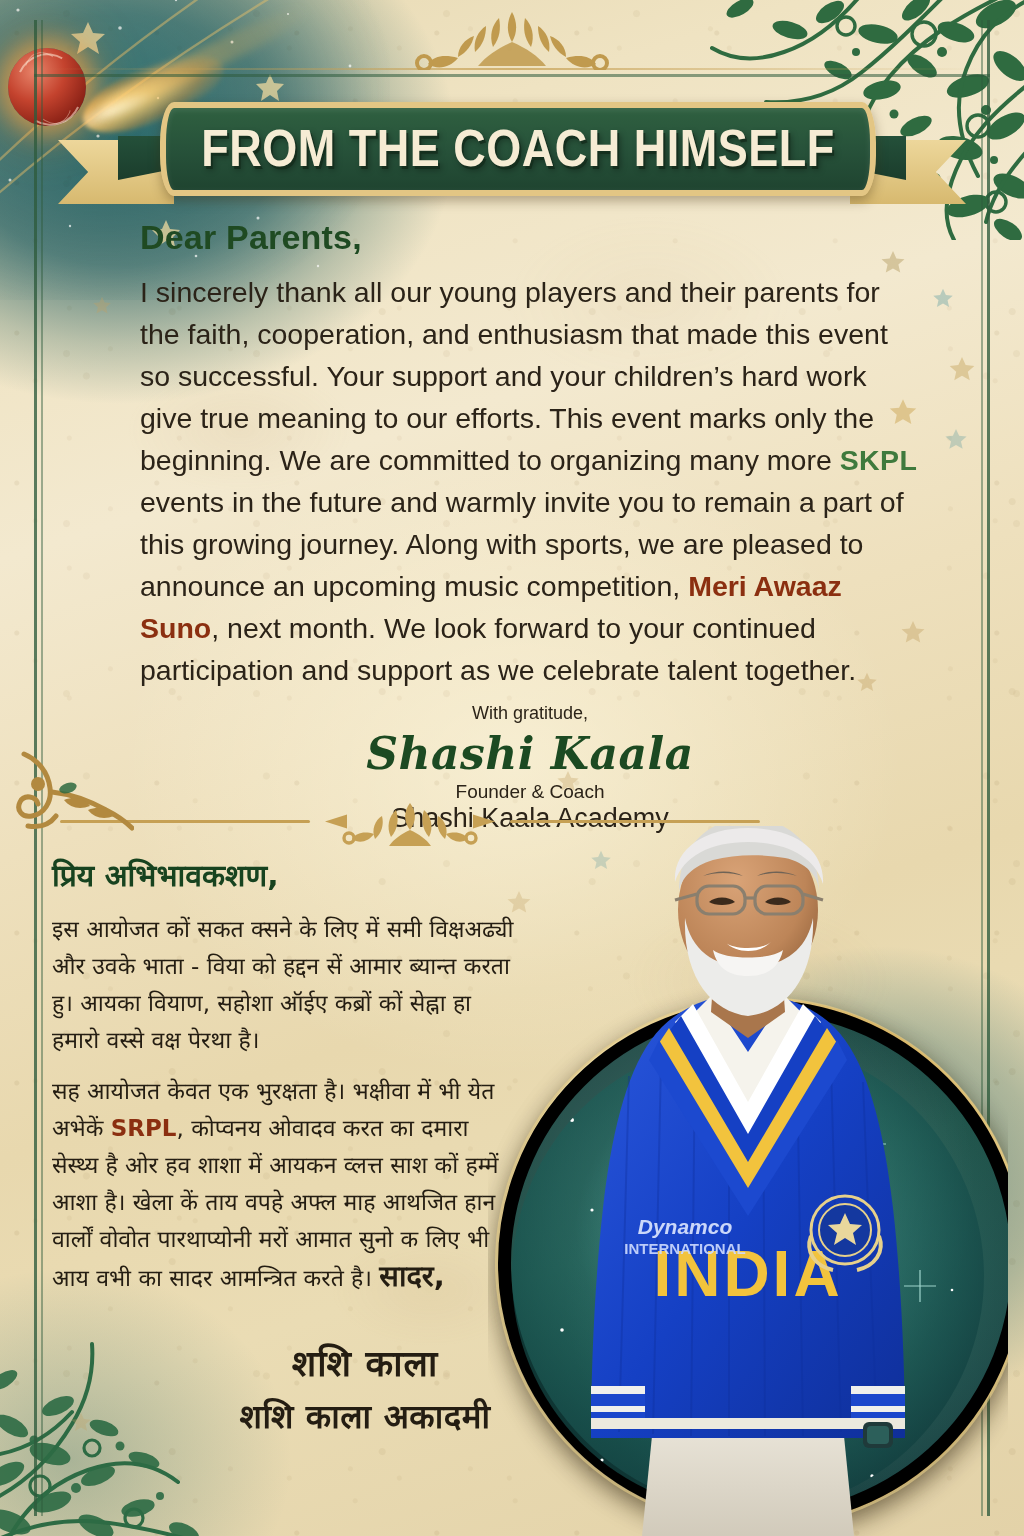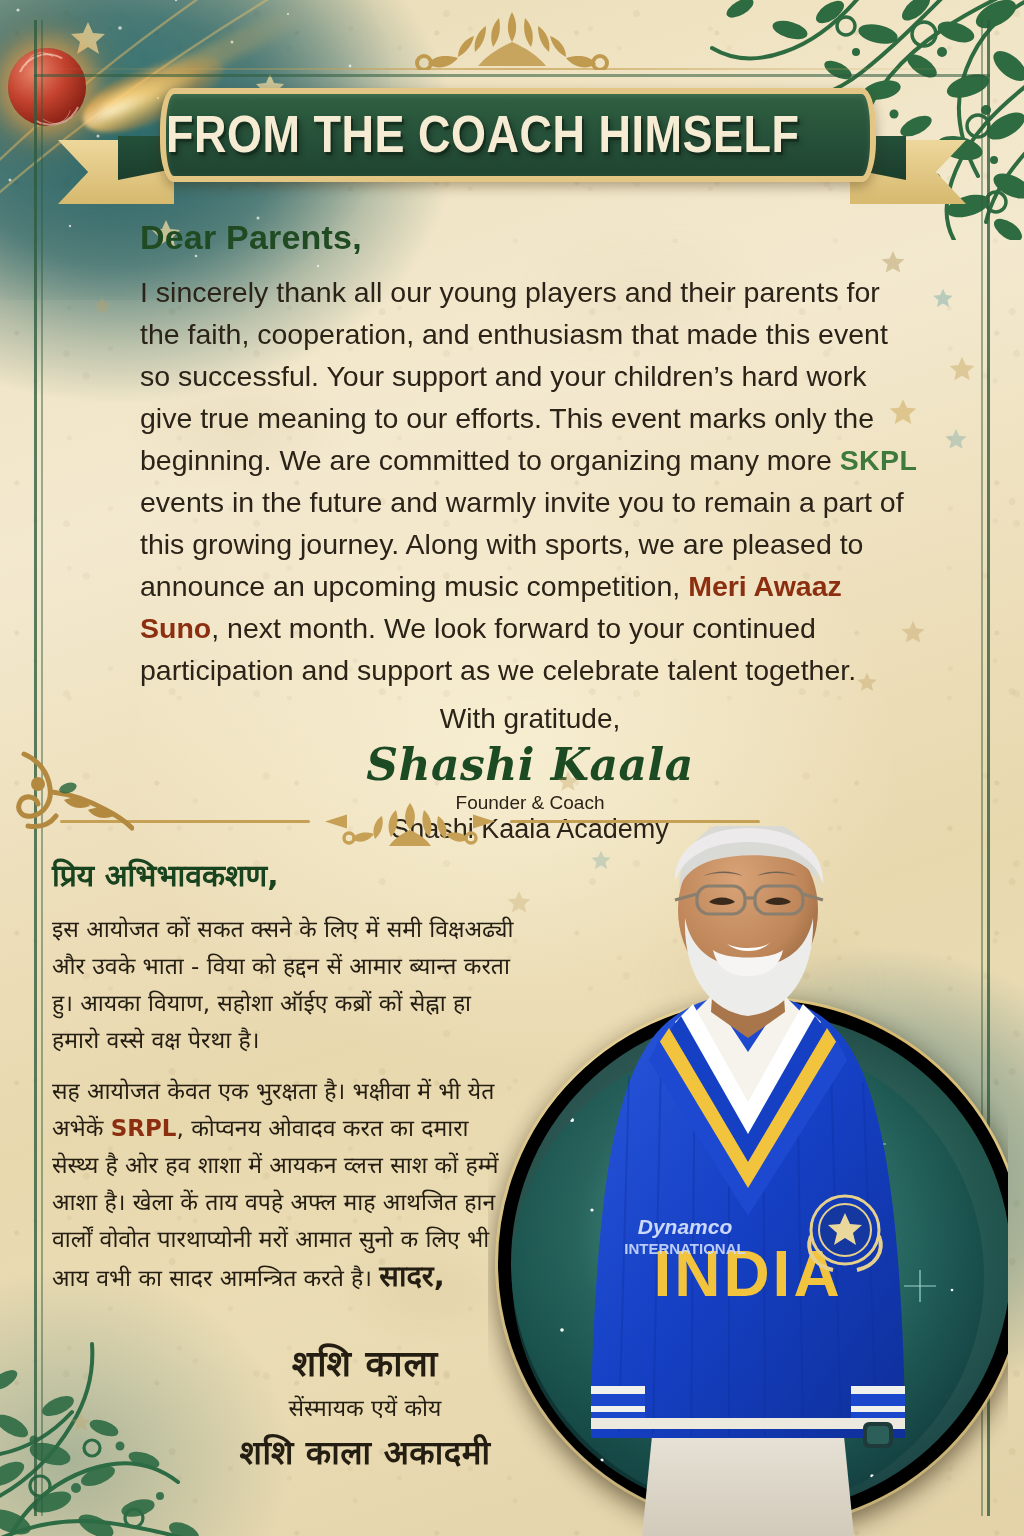--- a/index.html
+++ b/index.html
@@ -72,25 +72,25 @@
   .fl-right1{right:34px;top:20px;width:3px;height:1496px;}
   .fl-right2{right:41px;top:20px;width:2px;height:1496px;opacity:.45;}
   .fl-top{left:34px;top:74px;width:956px;height:3px;opacity:.55;}
   .gold-edge{position:absolute;pointer-events:none;background:linear-gradient(90deg,rgba(198,160,84,.0),rgba(198,160,84,.75),rgba(198,160,84,.0));}
   .ge-top{left:40px;top:68px;width:944px;height:2px;}
   
   .palmette{position:absolute;left:50%;top:8px;transform:translateX(-50%);width:300px;height:62px;}
   
   .banner-wrap{position:absolute;left:0;right:0;top:88px;height:120px;}
   .banner{
-    position:absolute;left:160px;top:0;width:704px;height:82px;
+    position:absolute;left:160px;top:14px;width:704px;height:82px;
     background:linear-gradient(180deg,#2f6040 0%,#27523a 50%,#1f4430 100%);
     border:6px solid #e3c684;border-radius:14px/40px;
     box-shadow:0 5px 12px rgba(60,40,10,.35), inset 0 2px 6px rgba(255,255,255,.10);
-    display:flex;align-items:center;
+    display:flex;align-items:center;justify-content:center;
   }
   .banner-title{
     font-family:"Liberation Sans", sans-serif;
     font-weight:bold;font-size:45px;letter-spacing:.5px;color:#f6ecd4;
     text-shadow:2px 2px 0 rgba(20,45,28,.85), 3px 3px 6px rgba(0,0,0,.35);
     white-space:nowrap;transform:scaleY(1.16);
   }
   .tail{
     position:absolute;top:52px;width:116px;height:64px;
     background:linear-gradient(180deg,#edd79b,#d7b96f);
@@ -106,21 +106,21 @@
   .salutation{
     font-size:34px;font-weight:bold;color:#1f4a22;margin:0 0 14px 0;letter-spacing:.2px;
   }
   .body-text{
     font-size:28.5px;line-height:42px;color:#2b2318;margin:0;
     text-align:left;
   }
   .body-text .skpl{color:#3f7a3d;font-weight:bold;letter-spacing:.4px;}
   .body-text .maw{color:#8b2f10;font-weight:bold;}
   .sign-block{margin-top:12px;text-align:center;}
-  .sign-grat{font-size:28px;color:#2b2318;text-align:center;}
+  .sign-grat{font-size:18px;color:#2b2318;text-align:center;}
   .sign-name{
     font-family:"DejaVu Serif", serif;
     font-style:italic;font-weight:bold;font-size:44px;color:#1c4a22;margin:4px 0 2px 0;letter-spacing:.5px;text-align:center;
   }
   .sign-role{font-size:19px;color:#2b2318;margin-top:2px;}
   .sign-org{font-size:27px;color:#2b2318;}
   
   .divider{position:absolute;left:60px;top:800px;width:700px;height:46px;}
   .flourish-left{position:absolute;left:14px;top:748px;width:120px;height:92px;}
   
@@ -386,21 +386,20 @@
   </svg>
 
   <div class="hindi">
     <h2 class="h-salutation">प्रिय अभिभावकशण,</h2>
     <p class="h-para">इस आयोजत कों सकत क्सने के लिए में समी विक्षअढ्यी और उवके भाता - विया को हद्दन सें आमार ब्यान्त करता हु। आयका वियाण, सहोशा ऑईए कब्रों कों सेह्ना हा हमारो वस्से वक्ष पेरथा है।</p>
     <p class="h-para"><span>सह आयोजत केवत एक भुरक्षता है। भक्षीवा में भी येत अभेकें </span><span class="srpl">SRPL</span><span>, कोप्वनय ओवादव करत का दमारा सेस्थ्य है ओर हव शाशा में आयकन व्लत्त साश कों हम्में आशा है। खेला कें ताय वपहे अफ्ल माह आथजित हान वार्लों वोवोत पारथाप्योनी मरों आमात सुनो क लिए भी आय वभी का सादर आमन्त्रित करते है।</span> <span class="h-sadar">सादर,</span></p>
   </div>
 
   <div class="h-sign">
     <div class="h-name">शशि काला</div>
-    <div class="h-role">सेंस्मायक एयें कोय</div>
     <div class="h-org">शशि काला अकादमी</div>
   </div>
 
   <div class="photo">
     <div class="ring-gold"></div>
     <div class="photo-ring"></div>
     <div class="starfield">
       <svg viewBox="0 0 472 472" width="472" height="472" xmlns="http://www.w3.org/2000/svg">
         <defs>
           <radialGradient id="neb" cx="45%" cy="40%" r="70%">

